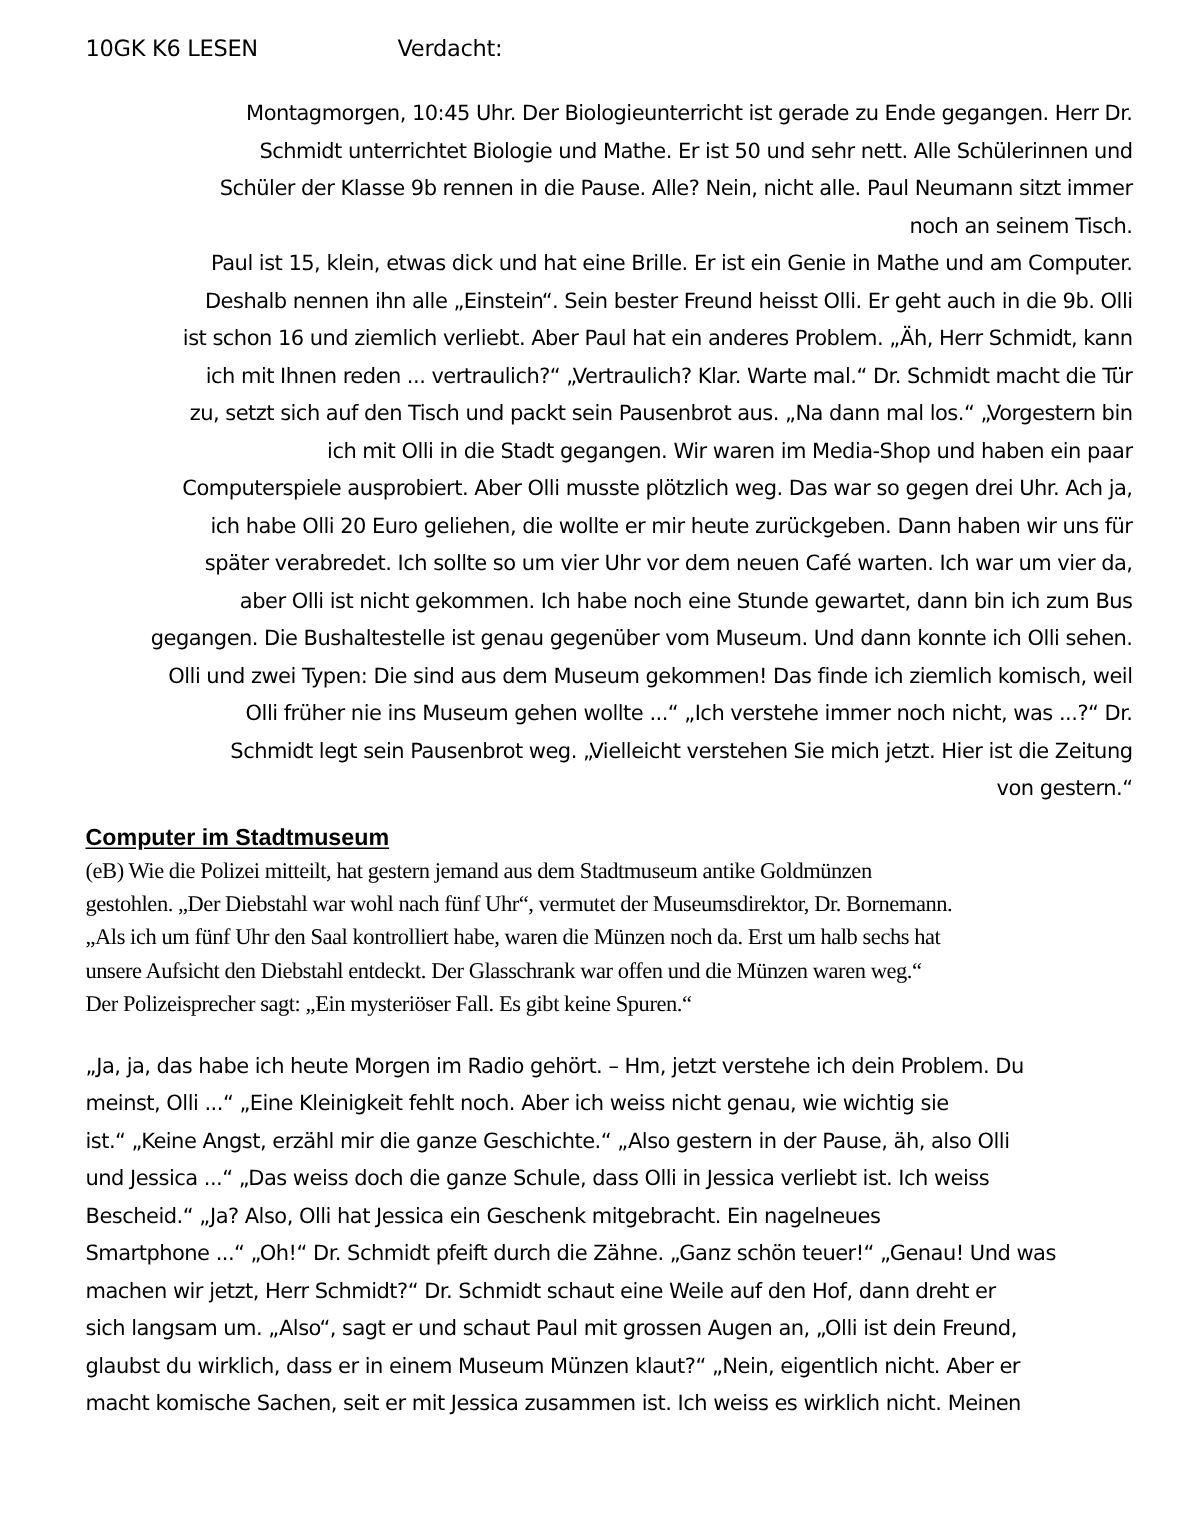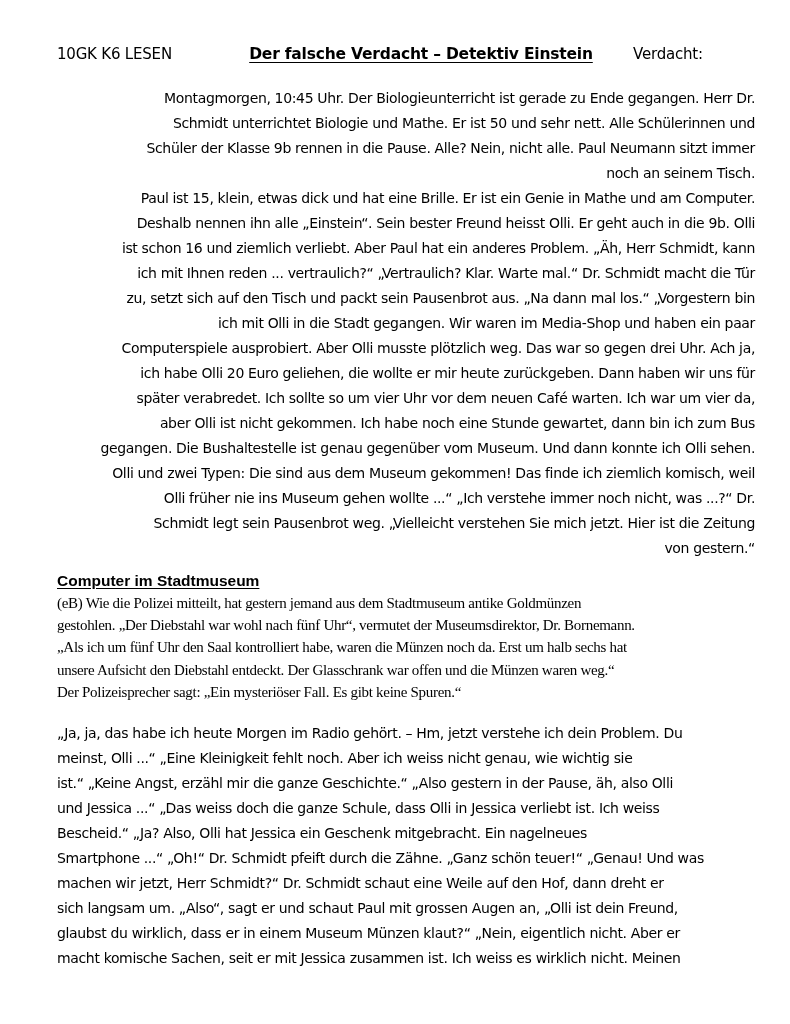--- a/index.html
+++ b/index.html
@@ -3,21 +3,21 @@
 <meta charset="utf-8">
 <style>
   * { box-sizing: border-box; }
   html, body { margin: 0; padding: 0; background: #ffffff; }
   .page {
     position: relative;
     width: 790px;
     height: 1024px;
     background: #ffffff;
     color: #000000;
-    padding: 45px 35px 0 57px;
+    padding: 23px 35px 0 57px;
     overflow: hidden;
   }
   
   .header {
     display: flex;
     align-items: baseline;
     font-family: "DejaVu Sans", sans-serif;
     font-size: 15px;
     letter-spacing: -0.2px;
     white-space: nowrap;
@@ -60,21 +60,20 @@
     white-space: pre;
   }
 </style>
 </head>
 <body>
 
 <div class="page">
 
   <div class="header">
     <span class="course">10GK K6 LESEN</span>
-    <span class="title">Der falsche Verdacht – Detektiv Einstein</span>
     <span class="vorname">Verdacht:</span>
   </div>
 
   <div class="story story1">Montagmorgen, 10:45 Uhr. Der Biologieunterricht ist gerade zu Ende gegangen. Herr Dr.
 Schmidt unterrichtet Biologie und Mathe. Er ist 50 und sehr nett. Alle Schülerinnen und
 Schüler der Klasse 9b rennen in die Pause. Alle? Nein, nicht alle. Paul Neumann sitzt immer
 noch an seinem Tisch.
 Paul ist 15, klein, etwas dick und hat eine Brille. Er ist ein Genie in Mathe und am Computer.
 Deshalb nennen ihn alle „Einstein“. Sein bester Freund heisst Olli. Er geht auch in die 9b. Olli
 ist schon 16 und ziemlich verliebt. Aber Paul hat ein anderes Problem. „Äh, Herr Schmidt, kann

